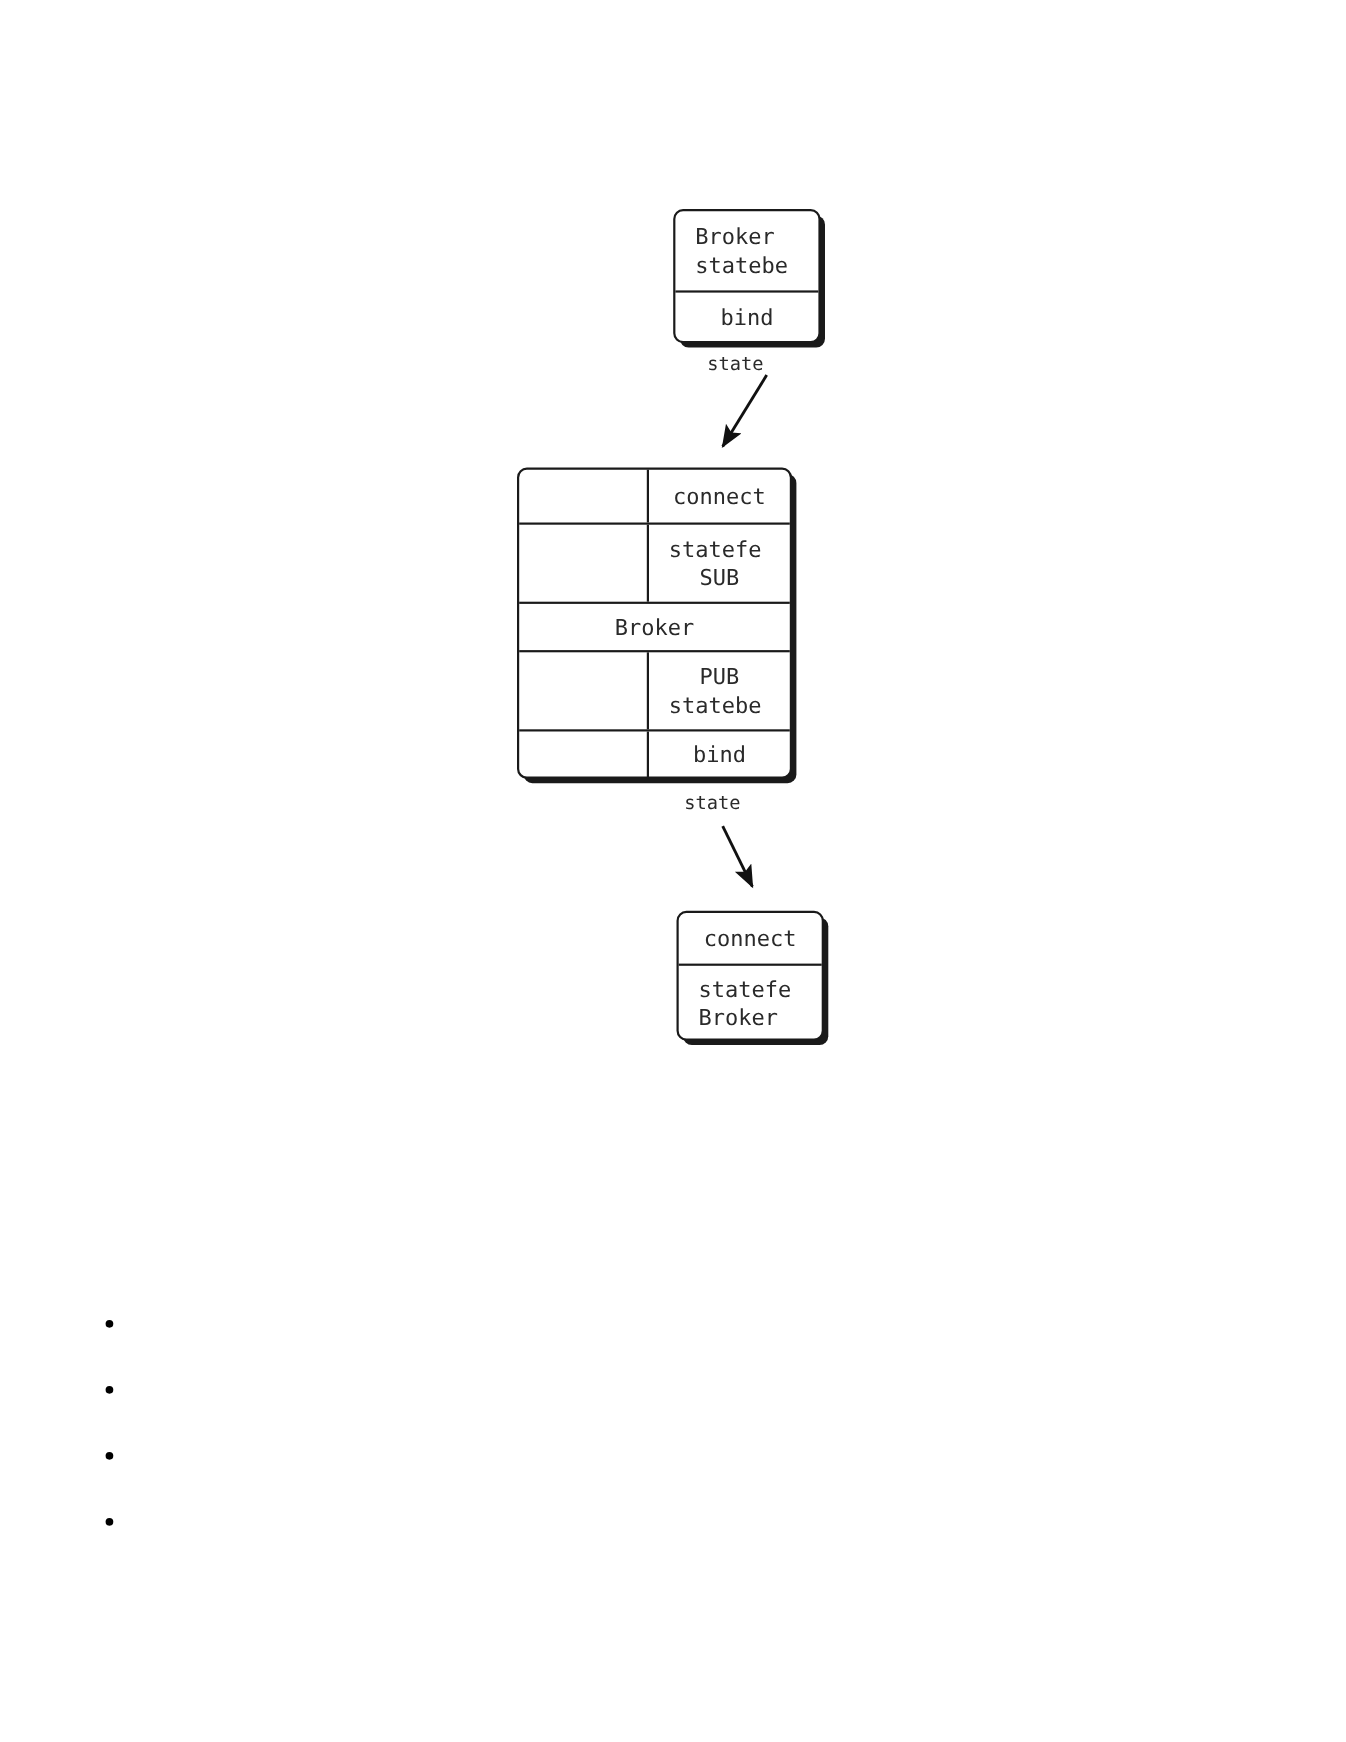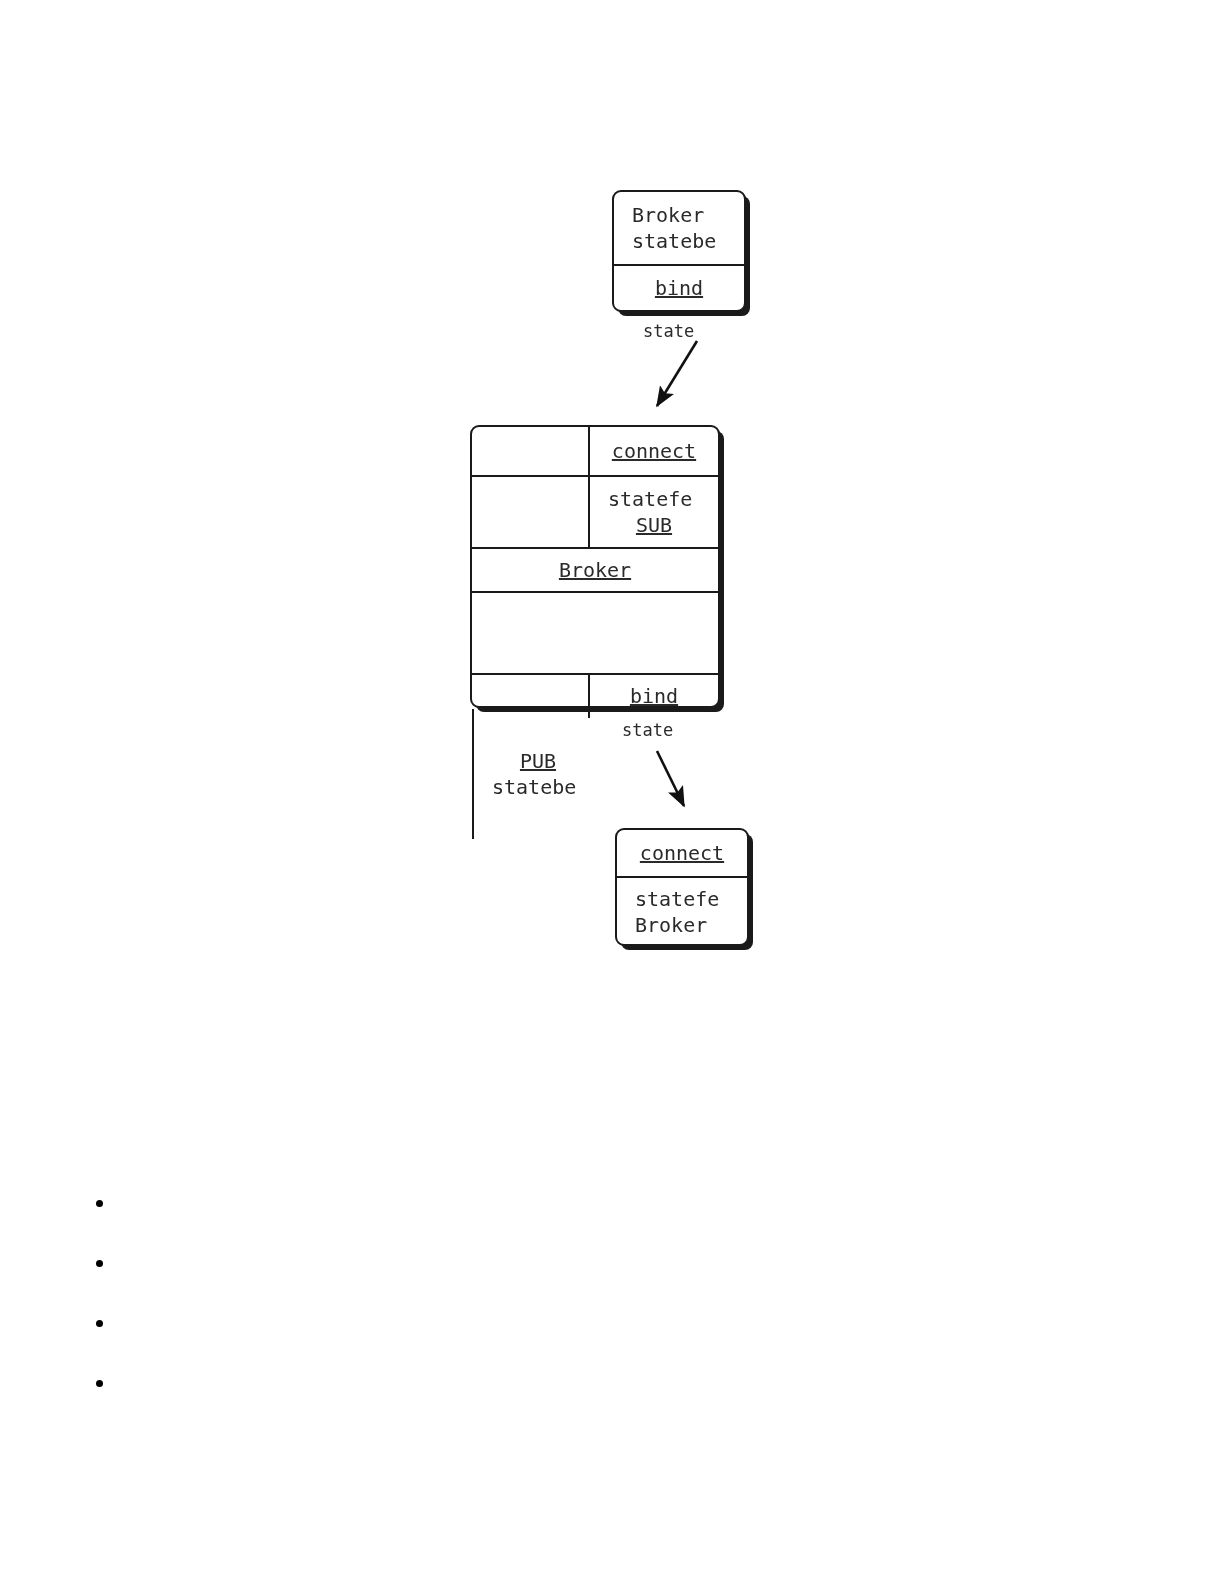--- a/index.html
+++ b/index.html
@@ -54,21 +54,21 @@
   }
   .cell.blank { }
 
   .line {
     font-size: 20px;
     line-height: 1.32;
     color: #2a2a2a;
     white-space: pre;
   }
   .line.l { text-align: left;   padding-left: 18px; }
-  .line.c { text-align: center; text-decoration: underline; }
+  .line.c { text-align: center; }
 
   
   .edge-label {
     position: absolute;
     font-size: 17px;
     line-height: 1;
     color: #2a2a2a;
     white-space: pre;
   }
 
@@ -143,21 +143,21 @@
           <div class="cell" style="width: 130px; flex: 0 0 130px;">
             <div class="line l">statefe</div>
             <div class="line c">SUB</div>
           </div>
         </div>
         <div class="row" style="height: 44px;">
           <div class="cell" style="width: 246px; flex: 0 0 246px;">
             <div class="line c">Broker</div>
           </div>
         </div>
-        <div class="row" style="height: 82px; flex-direction: column;">
+        <div class="row" style="height: 72px;">
           <div class="cell blank" style="width: 116px; flex: 0 0 116px;"></div>
           <div class="cell" style="width: 130px; flex: 0 0 130px;">
             <div class="line c">PUB</div>
             <div class="line l">statebe</div>
           </div>
         </div>
         <div class="row" style="height: 45px;">
           <div class="cell blank" style="width: 116px; flex: 0 0 116px;"></div>
           <div class="cell" style="width: 130px; flex: 0 0 130px;">
             <div class="line c">bind</div>

